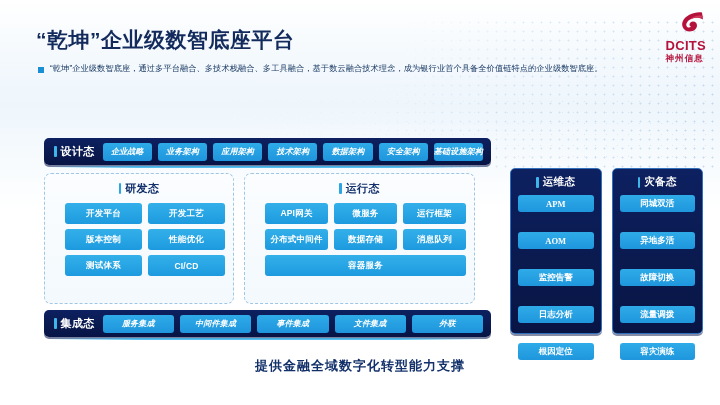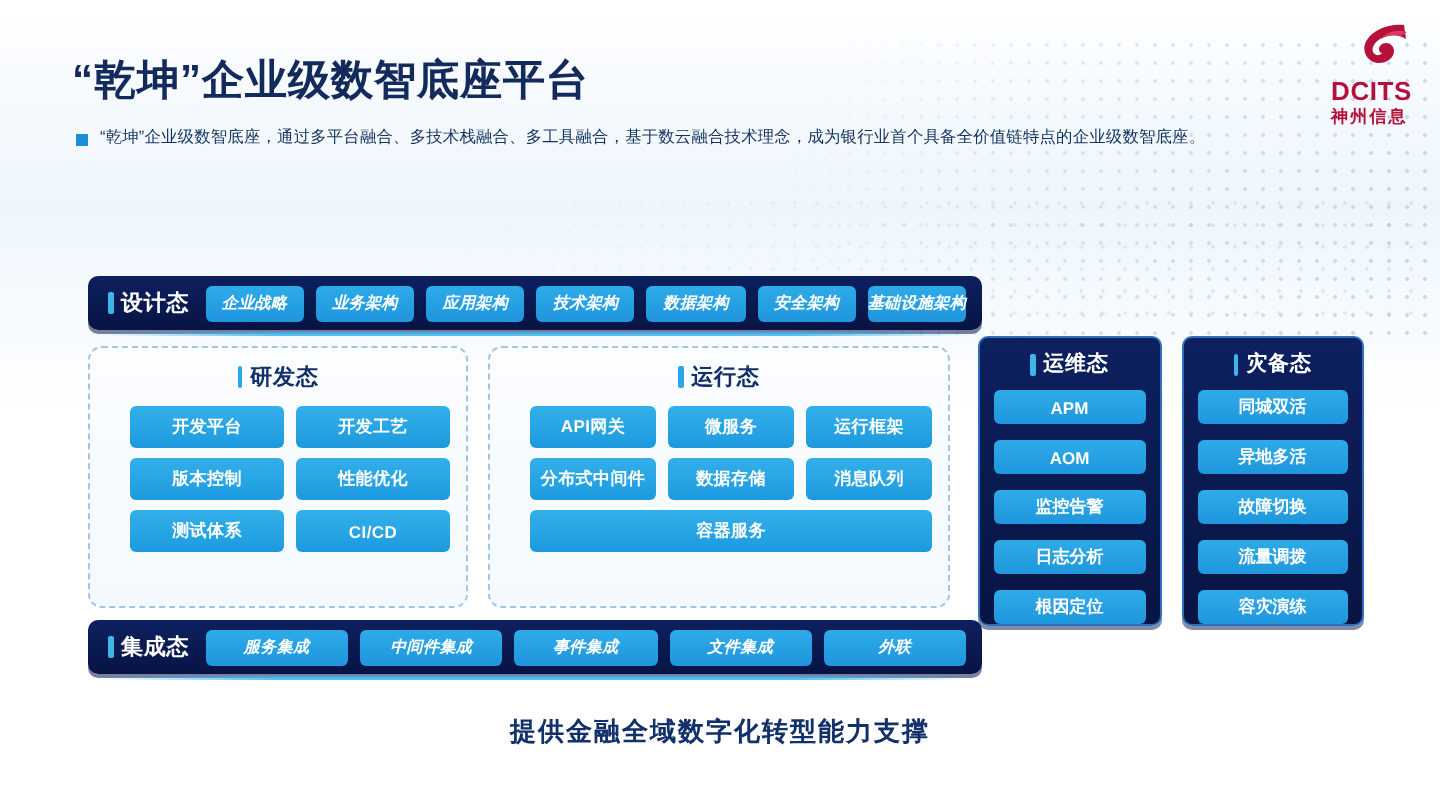--- a/index.html
+++ b/index.html
@@ -52,21 +52,21 @@
   .bullet{width:6px;height:6px;background:#1a8fd6;margin-top:4px;flex:0 0 auto;}
   .subtitle{
     font-size:8.2px;color:#13335e;line-height:1.45;letter-spacing:.1px;
     white-space:nowrap;
   }
 
   
   .diagram{position:absolute;left:44px;top:138px;width:634px;height:205px;}
 
   .left-col{position:absolute;left:0;top:0;width:431px;height:205px;}
-  .right-cols{position:absolute;left:445px;top:30px;width:193px;height:145px;display:flex;gap:10px;}
+  .right-cols{position:absolute;left:466px;top:30px;width:193px;height:166px;display:flex;gap:10px;font-family:Liberation Serif, serif;}
 
   
   .bar{
     position:relative;
     background:linear-gradient(180deg,#0d2060 0%,#0a1a50 55%,#071344 100%);
     border-radius:5px;
     box-shadow:0 2px 0 rgba(9,24,80,.55);
     display:flex;align-items:center;
     padding:0 8px;
     height:27px;
@@ -125,21 +125,21 @@
     background:linear-gradient(180deg,#0d2060 0%,#0a1a4e 60%,#081444 100%);
     border:1px solid #2f6fbc;
     box-shadow:0 2px 0 rgba(9,24,80,.5);
     padding:6px 7px 8px;
     display:flex;flex-direction:column;
   }
   .rcol-title{
     display:flex;align-items:center;justify-content:center;gap:4px;
     color:#ffffff;font-size:10.5px;font-weight:bold;letter-spacing:.4px;margin-bottom:6px;
   }
-  .rlist{display:flex;flex-direction:column;gap:8px;flex:1;}
+  .rlist{display:flex;flex-direction:column;gap:20px;flex:1;}
   .rtile{
     height:17px;border-radius:3px;
     background:linear-gradient(180deg,#2fabe8 0%,#1f96dd 100%);
     color:#ffffff;font-size:8.5px;font-weight:bold;
     display:flex;align-items:center;justify-content:center;white-space:nowrap;
   }
 
   
   .footer{
     position:absolute;left:0;right:0;top:357px;text-align:center;

